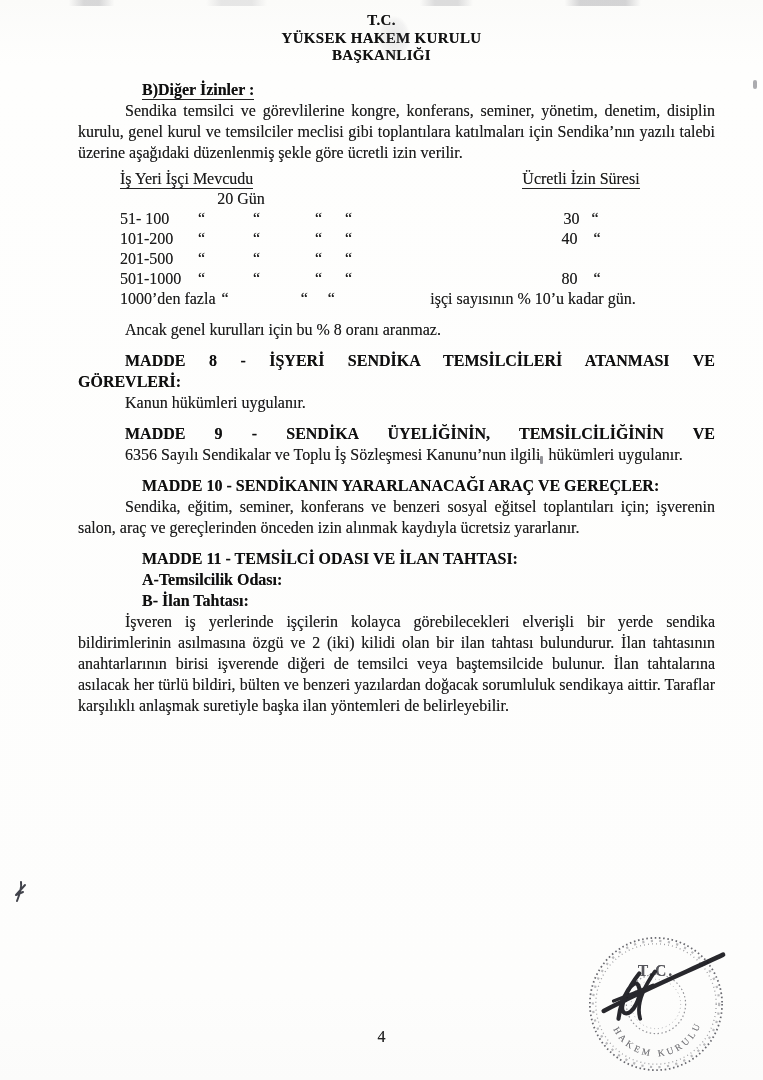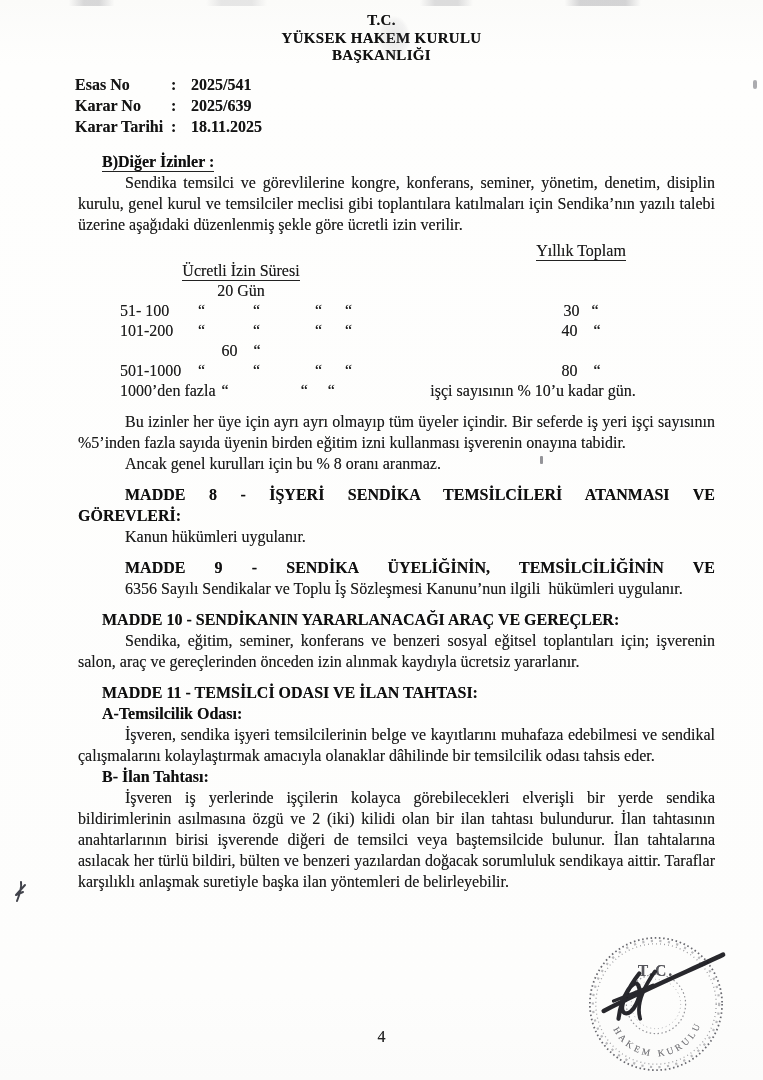--- a/index.html
+++ b/index.html
@@ -42,21 +42,21 @@
   
   .case-info { margin: 9px 0 0 75px; font-size: 16px; line-height: 21px; font-weight: 700; color: #151515; }
   .ci-label { display: inline-block; width: 96px; }
   .ci-sep   { display: inline-block; width: 20px; }
 
   
   .body-text { margin: 14px 48px 0 78px; font-size: 16px; line-height: 21px; }
   .para { text-align: justify; text-indent: 47px; }
   .u { border-bottom: 1.6px solid #222; padding-bottom: 1px; }
 
-  .sec-heading { margin-left: 24px; font-weight: 700; color: #0f0f0f; }
+  .sec-heading { margin-left: 64px; font-weight: 700; color: #0f0f0f; }
 
   .head-just { font-weight: 700; color: #0f0f0f; text-indent: 47px;
     text-align: justify; text-align-last: justify; }
   .head-line2 { font-weight: 700; color: #0f0f0f; }
 
   
   .leave-table { margin: 6px 0 2px 42px; width: 582px; line-height: 20px; }
   .trow { display: flex; }
   .cell-left { flex: 1 1 auto; white-space: nowrap; }
   .cell-right { flex: 0 0 242px; text-align: center; white-space: nowrap; }
@@ -84,47 +84,36 @@
   <div class="smudge-top"></div>
   <div class="speck-right"></div>
   <div class="speck-mid"></div>
 
   <div class="doc-header">
     <div>T.C.</div>
     <div>YÜKSEK HAKEM KURULU</div>
     <div>BAŞKANLIĞI</div>
   </div>
 
-  <div class="case-info">
-    <div>
-      <span class="ci-label">Esas No</span><span class="ci-sep">:</span><span>2025/541</span>
-    </div>
-    <div>
-      <span class="ci-label">Karar No</span><span class="ci-sep">:</span><span>2025/639</span>
-    </div>
-    <div>
-      <span class="ci-label">Karar Tarihi</span><span class="ci-sep">:</span><span>18.11.2025</span>
-    </div>
-  </div>
 
   <div class="body-text">
 
     <div class="sec-heading">
       <span class="u">B)Diğer İzinler :</span>
     </div>
     <p class="para">Sendika temsilci ve görevlilerine kongre, konferans, seminer, yönetim, denetim, disiplin kurulu, genel kurul ve temsilciler meclisi gibi toplantılara katılmaları için Sendika’nın yazılı talebi üzerine aşağıdaki düzenlenmiş şekle göre ücretli izin verilir.</p>
 
     <div class="leave-table">
       <div class="trow">
         <div class="cell-left"></div>
-        <div class="cell-right">
-          <span class="u">Yıllık Toplam</span>
-        </div>
-      </div>
-      <div class="trow">
+      </div>
+      <div class="trow">
+        <div class="cell-left">
+          <span class="u">İş Yeri İşçi Mevcudu</span>
+        </div>
         <div class="cell-right">
           <span class="u">Ücretli İzin Süresi</span>
         </div>
       </div>
 
       <div class="trow">
         <div class="cell-right">20 Gün</div>
       </div>
 
       <div class="trow">
@@ -135,42 +124,43 @@
       </div>
 
       <div class="trow">
         <div class="cell-left">
           <span class="rng">101-200</span><span class="dit w55">“</span><span class="dit w62">“</span><span class="dit w30">“</span><span class="dit">“</span>
         </div>
         <div class="cell-right">40&nbsp;&nbsp;&nbsp;&nbsp;“</div>
       </div>
 
       <div class="trow">
-        <div class="cell-right">60&nbsp;&nbsp;&nbsp;&nbsp;“</div>
+        <div class="cell-left">
+          <span class="rng">201-500</span><span class="dit w55">“</span><span class="dit w62">“</span><span class="dit w30">“</span><span class="dit">“</span>
+        </div>
       </div>
 
       <div class="trow">
         <div class="cell-left">
           <span class="rng">501-1000</span><span class="dit w55">“</span><span class="dit w62">“</span><span class="dit w30">“</span><span class="dit">“</span>
         </div>
         <div class="cell-right">80&nbsp;&nbsp;&nbsp;&nbsp;“</div>
       </div>
 
       <div class="trow">
         <div class="cell-left">
           <span>1000’den fazla</span><span class="dit m6">“</span><span class="dit m72">“</span><span class="dit m20">“</span>
         </div>
         <div class="cell-right">
           <span class="shift-left">işçi sayısının % 10’u kadar gün.</span>
         </div>
       </div>
     </div>
 
     <div class="gap8"></div>
-    <p class="para">Bu izinler her üye için ayrı ayrı olmayıp tüm üyeler içindir. Bir seferde iş yeri işçi sayısının %5’inden fazla sayıda üyenin birden eğitim izni kullanması işverenin onayına tabidir.</p>
     <p class="para">Ancak genel kurulları için bu % 8 oranı aranmaz.</p>
 
     <div class="art">
       <div class="head-just">MADDE 8 - İŞYERİ SENDİKA TEMSİLCİLERİ ATANMASI VE</div>
       <div class="head-line2">GÖREVLERİ:</div>
       <p class="para">Kanun hükümleri uygulanır.</p>
     </div>
 
     <div class="art">
       <div class="head-just">MADDE 9 - SENDİKA ÜYELİĞİNİN, TEMSİLCİLİĞİNİN VE</div>
@@ -178,21 +168,20 @@
     </div>
 
     <div class="art">
       <div class="sec-heading">MADDE 10 - SENDİKANIN YARARLANACAĞI ARAÇ VE GEREÇLER:</div>
       <p class="para">Sendika, eğitim, seminer, konferans ve benzeri sosyal eğitsel toplantıları için; işverenin salon, araç ve gereçlerinden önceden izin alınmak kaydıyla ücretsiz yararlanır.</p>
     </div>
 
     <div class="art">
       <div class="sec-heading">MADDE 11 - TEMSİLCİ ODASI VE İLAN TAHTASI:</div>
       <div class="sec-heading">A-Temsilcilik Odası:</div>
-      <p class="para">İşveren, sendika işyeri temsilcilerinin belge ve kayıtlarını muhafaza edebilmesi ve sendikal çalışmalarını kolaylaştırmak amacıyla olanaklar dâhilinde bir temsilcilik odası tahsis eder.</p>
       <div class="sec-heading">B- İlan Tahtası:</div>
       <p class="para">İşveren iş yerlerinde işçilerin kolayca görebilecekleri elverişli bir yerde sendika bildirimlerinin asılmasına özgü ve 2 (iki) kilidi olan bir ilan tahtası bulundurur. İlan tahtasının anahtarlarının birisi işverende diğeri de temsilci veya baştemsilcide bulunur. İlan tahtalarına asılacak her türlü bildiri, bülten ve benzeri yazılardan doğacak sorumluluk sendikaya aittir. Taraflar karşılıklı anlaşmak suretiyle başka ilan yöntemleri de belirleyebilir.</p>
     </div>
 
   </div>
 
   <svg class="ink-mark" width="26" height="30" viewBox="0 0 26 30">
     <path d="M 15,7 L 6,17 M 6,17 L 13,14 M 11,4 C 12,10 9,18 7,23" fill="none" stroke="#20222c" stroke-width="2" stroke-linecap="round" opacity=".85"></path>
   </svg>
 

